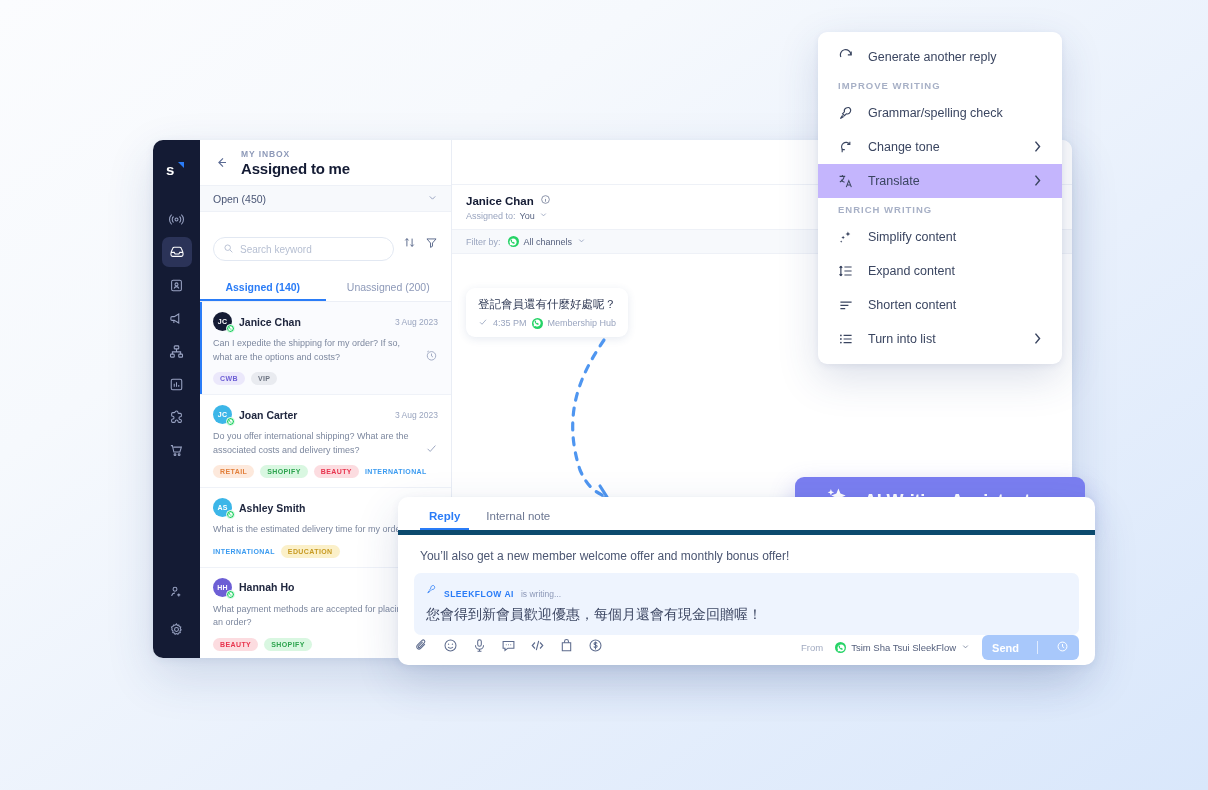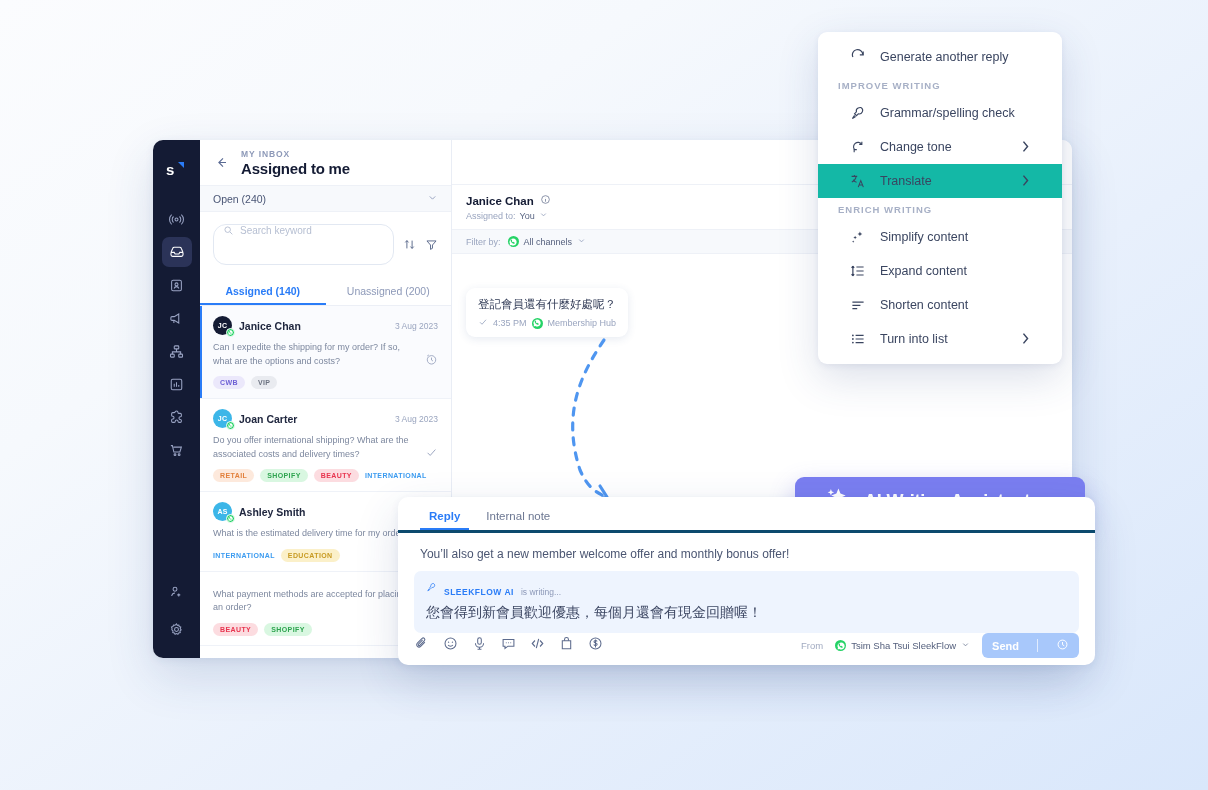--- a/index.html
+++ b/index.html
@@ -45,22 +45,22 @@
   .eyebrow{ font-size:8.5px; letter-spacing:.9px; color:#8d99b8; font-weight:700; text-transform:uppercase;}
   .page-title{ font-size:15px; font-weight:700; color:#141b34; margin-top:1px; letter-spacing:-.2px;}
 
   .open-bar{
     height:27px; background:#f7f9fc; border-top:1px solid #eef1f7; border-bottom:1px solid #eef1f7;
     display:flex; align-items:center; justify-content:space-between; padding:0 13px;
     font-size:10.5px; color:#4a5675;
   }
   .search-row{ display:flex; align-items:center; gap:9px; padding:12px 13px 9px 13px; }
   .search-box{
-    flex:1; height:41px; border:1px solid #e2e8f2; border-radius:13px;
-    display:flex; gap:6px; padding:0 9px; color:#b6bfd2; font-size:10px;
+    flex:1; height:24px; border:1px solid #e2e8f2; border-radius:13px;
+    display:flex; align-items:center; gap:6px; padding:0 9px; color:#b6bfd2; font-size:10px;margin-top:13px;
   }
   .tool-icn{ color:#5d6b8d; display:flex; align-items:center; }
 
   .tabs-row{ display:flex; padding:0 0 0 0; border-bottom:1px solid #eceff6; margin:4px 0 0 0;}
   .tab{ flex:1; text-align:center; font-size:10.5px; padding:7px 0 8px 0; color:#8d99b8; }
   .tab.active{ color:#2a7cf7; font-weight:700; box-shadow:inset 0 -2px 0 #2a7cf7; }
 
   .conv-list{ flex:1; overflow:hidden; }
   .conv{
     padding:10px 13px 9px 13px; border-bottom:1px solid #eff2f8; position:relative;
@@ -112,22 +112,22 @@
   
   .arrow-svg{ position:absolute; left:540px; top:320px; width:110px; height:190px; pointer-events:none;}
 
   
   .ai-menu{
     position:absolute; left:818px; top:32px; width:244px;
     background:#fff; border-radius:9px;
     box-shadow:0 14px 40px rgba(45,70,130,.17), 0 2px 6px rgba(45,70,130,.08);
     padding:8px 0 8px 0;
   }
-  .mi{ display:flex; align-items:center; gap:14px; padding:9px 32px; font-size:12.5px; color:#3a4560;}
-  .mi.hl{ background:#14b8a6; }
+  .mi{ display:flex; align-items:center; gap:14px; padding:9px 20px; font-size:12.5px; color:#3a4560;}
+  .mi.hl{ background:#c4b5fd; }
   .mi .mi-ic{ width:16px; display:flex; align-items:center; justify-content:center; color:#3a4560;}
   .mi .mi-lb{ flex:1; }
   .mi .mi-ch{ color:#4a5675; font-size:11px; }
   .mhdr{ font-size:9.5px; font-weight:700; letter-spacing:1px; color:#a7b0c6; padding:6px 20px 5px 20px;}
 
   
   .ai-btn{
     position:absolute; left:795px; top:477px; width:290px; height:48px;
     background:#7a7ef0; border-radius:9px; color:#fff;
     display:flex; align-items:center; gap:14px; padding-left:28px;
@@ -135,21 +135,21 @@
     box-shadow:0 10px 26px rgba(90,95,220,.33);
   }
 
   
   .composer{
     position:absolute; left:398px; top:497px; width:697px; height:168px;
     background:#fff; border-radius:10px;
     box-shadow:0 16px 44px rgba(45,70,130,.16), 0 2px 8px rgba(45,70,130,.07);
     display:flex; flex-direction:column; overflow:hidden;
   }
-  .c-tabs{ display:flex; gap:8px; padding:8px 22px 0 22px; border-bottom:3px solid #0c4a6e;}
+  .c-tabs{ display:flex; gap:8px; padding:8px 22px 0 22px; border-bottom:5px solid #0c4a6e;}
   .c-tab{ font-size:11.5px; padding:5px 9px 8px 9px; color:#6c7792; }
   .c-tab.active{ color:#2a7cf7; font-weight:700; box-shadow:inset 0 -2px 0 #2a7cf7;}
   .c-text{ font-size:12px; color:#4b5672; padding:14px 22px 0 22px; }
   .ai-sug{
     margin:10px 16px 0 16px; background:#eef4fe; border-radius:7px; padding:8px 12px 11px 12px;
   }
   .ai-sug-head{ display:flex; align-items:flex-end; gap:7px; }
   .ai-sug-tag{ font-size:8.5px; font-weight:700; letter-spacing:.5px; color:#2a7cf7;}
   .ai-sug-status{ font-size:8.5px; color:#8d99b8; }
   .ai-sug-body{ font-size:14px; color:#3d4763; margin-top:7px; }
@@ -254,21 +254,21 @@
           <path d="M12 4.5L6.5 10 12 15.5M6.5 10H16"></path>
         </svg>
       </div>
       <div>
         <div class="eyebrow">MY INBOX</div>
         <div class="page-title">Assigned to me</div>
       </div>
     </div>
 
     <div class="open-bar">
-      <span>Open (240)</span>
+      <span>Open (450)</span>
       <span>
         <svg width="11" height="11" viewBox="0 0 20 20" fill="none" stroke="#8d99b8" stroke-width="1.6">
             <path d="M5 8l5 5 5-5"></path>
           </svg>
       </span>
     </div>
 
     <div class="search-row">
       <div class="search-box">
         <span>
@@ -366,20 +366,32 @@
           <div class="conv-date"></div>
         </div>
         <div class="conv-msg">What is the estimated delivery time for my order?</div>
         <div class="tags">
           <span class="tag plain" style="color:#3b9bf0">INTERNATIONAL</span>
           <span class="tag" style="color:#c79a22;background:#fbf0c9">EDUCATION</span>
         </div>
       </div>
 
       <div class="conv">
+        <div class="conv-top">
+          <div class="avatar" style="background:#6d5fd5">
+            <span>HH</span>
+            <span class="wa-dot">
+              <svg width="5" height="5" viewBox="0 0 16 16" fill="#fff">
+                  <path d="M8 1a7 7 0 00-6 10.5L1 15l3.6-1A7 7 0 108 1zm3.8 9.6c-.2.5-1 .9-1.4.9-.4 0-.8.2-2.6-.6-2.2-1-3.6-3.3-3.7-3.5-.1-.2-.9-1.2-.9-2.3s.6-1.6.8-1.8c.2-.2.4-.3.6-.3h.4c.1 0 .3 0 .5.4l.7 1.6c0 .1.1.3 0 .4l-.3.4-.2.2c-.1.1-.2.2 0 .4l.8 1.2c.6.6 1 .8 1.2.9.2.1.3.1.4 0l.6-.7c.1-.2.3-.1.4-.1l1.5.7c.2.1.3.2.4.3 0 .1 0 .6-.2 1.1z"></path>
+                </svg>
+            </span>
+          </div>
+          <div class="conv-name">Hannah Ho</div>
+          <div class="conv-date"></div>
+        </div>
         <div class="conv-msg">What payment methods are accepted for placing an order?</div>
         <div class="tags">
           <span class="tag" style="color:#e8344e;background:#fcdce0">BEAUTY</span>
           <span class="tag" style="color:#2ea44f;background:#d9f7e1">SHOPIFY</span>
         </div>
       </div>
     </div>
   </div>
 
   <div class="conv-pane">

